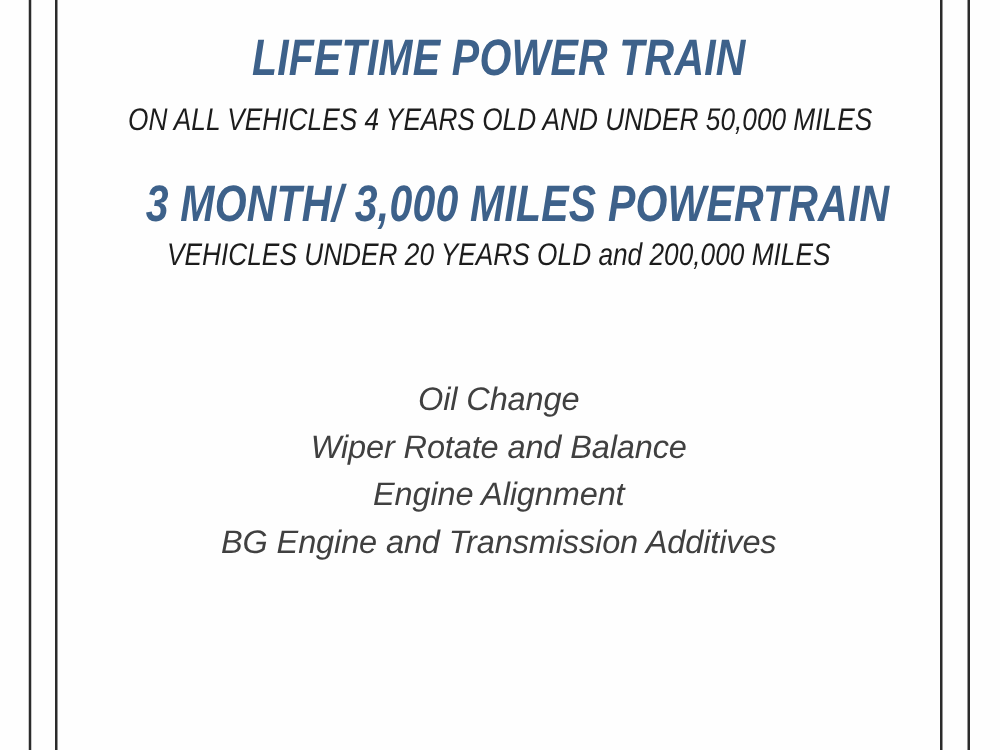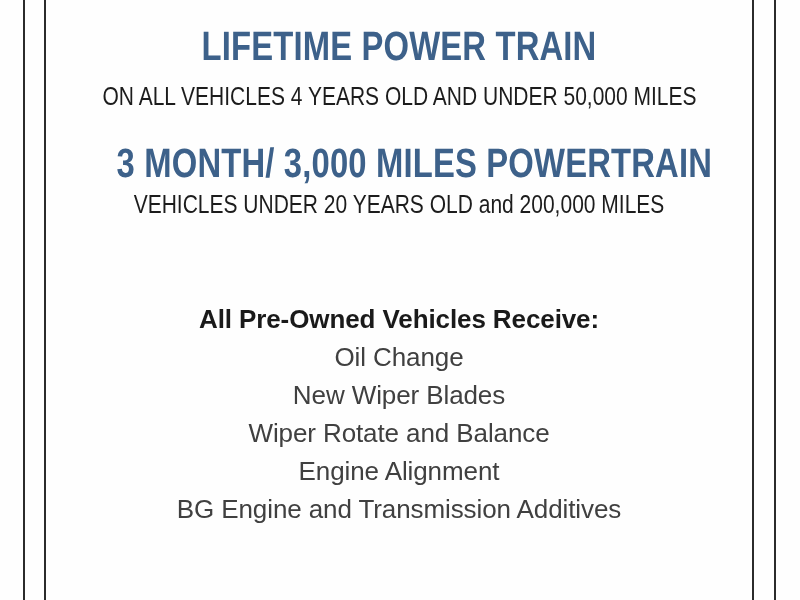--- a/index.html
+++ b/index.html
@@ -14,20 +14,21 @@
     font-family: "Liberation Sans", sans-serif;
     overflow: hidden;
   }
 
   #flyer {
     position: relative;
     width: 800px;
     height: 600px;
     background: #fefefe;
     overflow: hidden;
+    font-style: italic;
   }
 
   
   .rule {
     position: absolute;
     top: 0;
     height: 600px;
     width: 2px;
     background: #2b2b2b;
   }
@@ -138,22 +139,20 @@
 
   <div id="content">
 
     <div id="headline-1" class="headline">LIFETIME POWER TRAIN</div>
     <div id="subhead-1" class="subhead">ON ALL VEHICLES 4 YEARS OLD AND UNDER 50,000 MILES</div>
 
     <div id="headline-2" class="headline">3 MONTH/ 3,000 MILES POWERTRAIN</div>
     <div id="subhead-2" class="subhead">VEHICLES UNDER 20 YEARS OLD and 200,000 MILES</div>
 
     <div id="services">
-      <div id="services-heading">All Pre-Owned Vehicles Receive:</div>
       <div class="service-item">Oil Change</div>
-      <div class="service-item">New Wiper Blades</div>
       <div class="service-item">Wiper Rotate and Balance</div>
       <div class="service-item">Engine Alignment</div>
       <div class="service-item">BG Engine and Transmission Additives</div>
     </div>
 
   </div>
 </div>
 
 </body></html>

